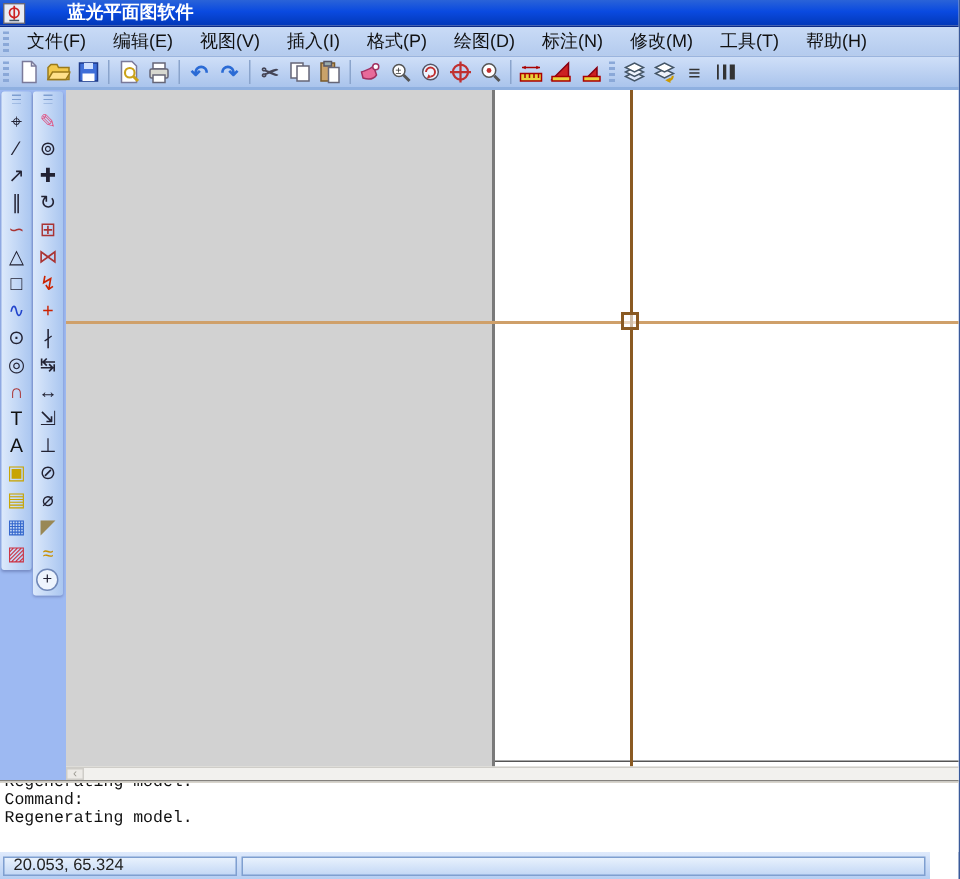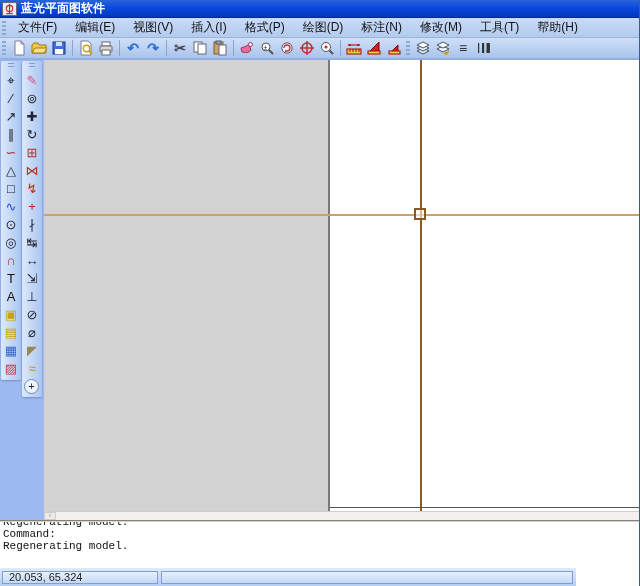--- a/index.html
+++ b/index.html
@@ -3,21 +3,21 @@
 <meta charset="utf-8">
 <style>
   html,body{margin:0;padding:0;background:#fff;}
   #app{position:relative;width:640px;height:586px;overflow:hidden;
        font-family:"Liberation Sans",sans-serif;font-size:12px;
        border-right:1px solid #3a5a9a;box-sizing:border-box;}
   
   .titlebar{position:absolute;left:0;top:0;width:640px;height:18px;
     background:linear-gradient(#2a63d8,#0a4ae0 45%,#0238b8);
     display:flex;align-items:center;color:#fff;font-weight:bold;
-    border-bottom:1px solid #0a2a88;box-sizing:border-box;}
+    border-bottom:1px solid #0a2a88;box-sizing:border-box;gap:24px;}
   .titlebar .appicon{width:15px;height:14px;margin:0 4px 0 2px;}
   .titlebar .appicon svg{width:15px;height:14px;display:block;}
   
   .menubar{position:absolute;left:0;top:18px;width:640px;height:20px;
     background:linear-gradient(#c9dbf6,#b4cbee);display:flex;align-items:center;
     border-bottom:1px solid #9ab4de;box-sizing:border-box;}
   .grip{width:4px;height:14px;margin:0 3px 0 2px;
     background:repeating-linear-gradient(#8aa8d8 0 2px,transparent 2px 4px);}
   .menu-item{padding:2px 9px;white-space:nowrap;color:#111;}
   
@@ -56,21 +56,21 @@
   .hscroll .sbtn{width:12px;height:8px;background:#eceae6;border:1px solid #cfcdc8;
     color:#9a9890;font-size:8px;line-height:6px;text-align:center;box-sizing:border-box;}
   
   .cmd{position:absolute;left:0;top:520px;width:640px;height:48px;background:#fff;
     border-top:2px groove #d8d4cc;box-sizing:border-box;overflow:hidden;
     font-family:"Liberation Mono","DejaVu Sans Mono",monospace;font-size:11px;
     line-height:12px;color:#111;padding-left:3px;}
   .cmd .ln:first-child{margin-top:-6px;}
   .caret{display:inline-block;margin-left:18px;}
   
-  .statusbar{position:absolute;left:0;top:568px;width:576px;height:18px;
+  .statusbar{position:absolute;left:0;top:568px;width:620px;height:18px;
     background:linear-gradient(#dfeafc,#b6cef2);display:flex;align-items:center;}
   .spanel{height:13px;border:1px solid #7f9fd0;background:linear-gradient(#e8f1fd,#c4d8f5);
     font-size:11px;color:#222;display:flex;align-items:center;padding:0 6px;
     box-sizing:border-box;}
   .spanel.coords{width:156px;margin-left:2px;}
   .spanel.info{flex:1;margin:0 3px;}
 </style>
 </head>
 <body>
 

